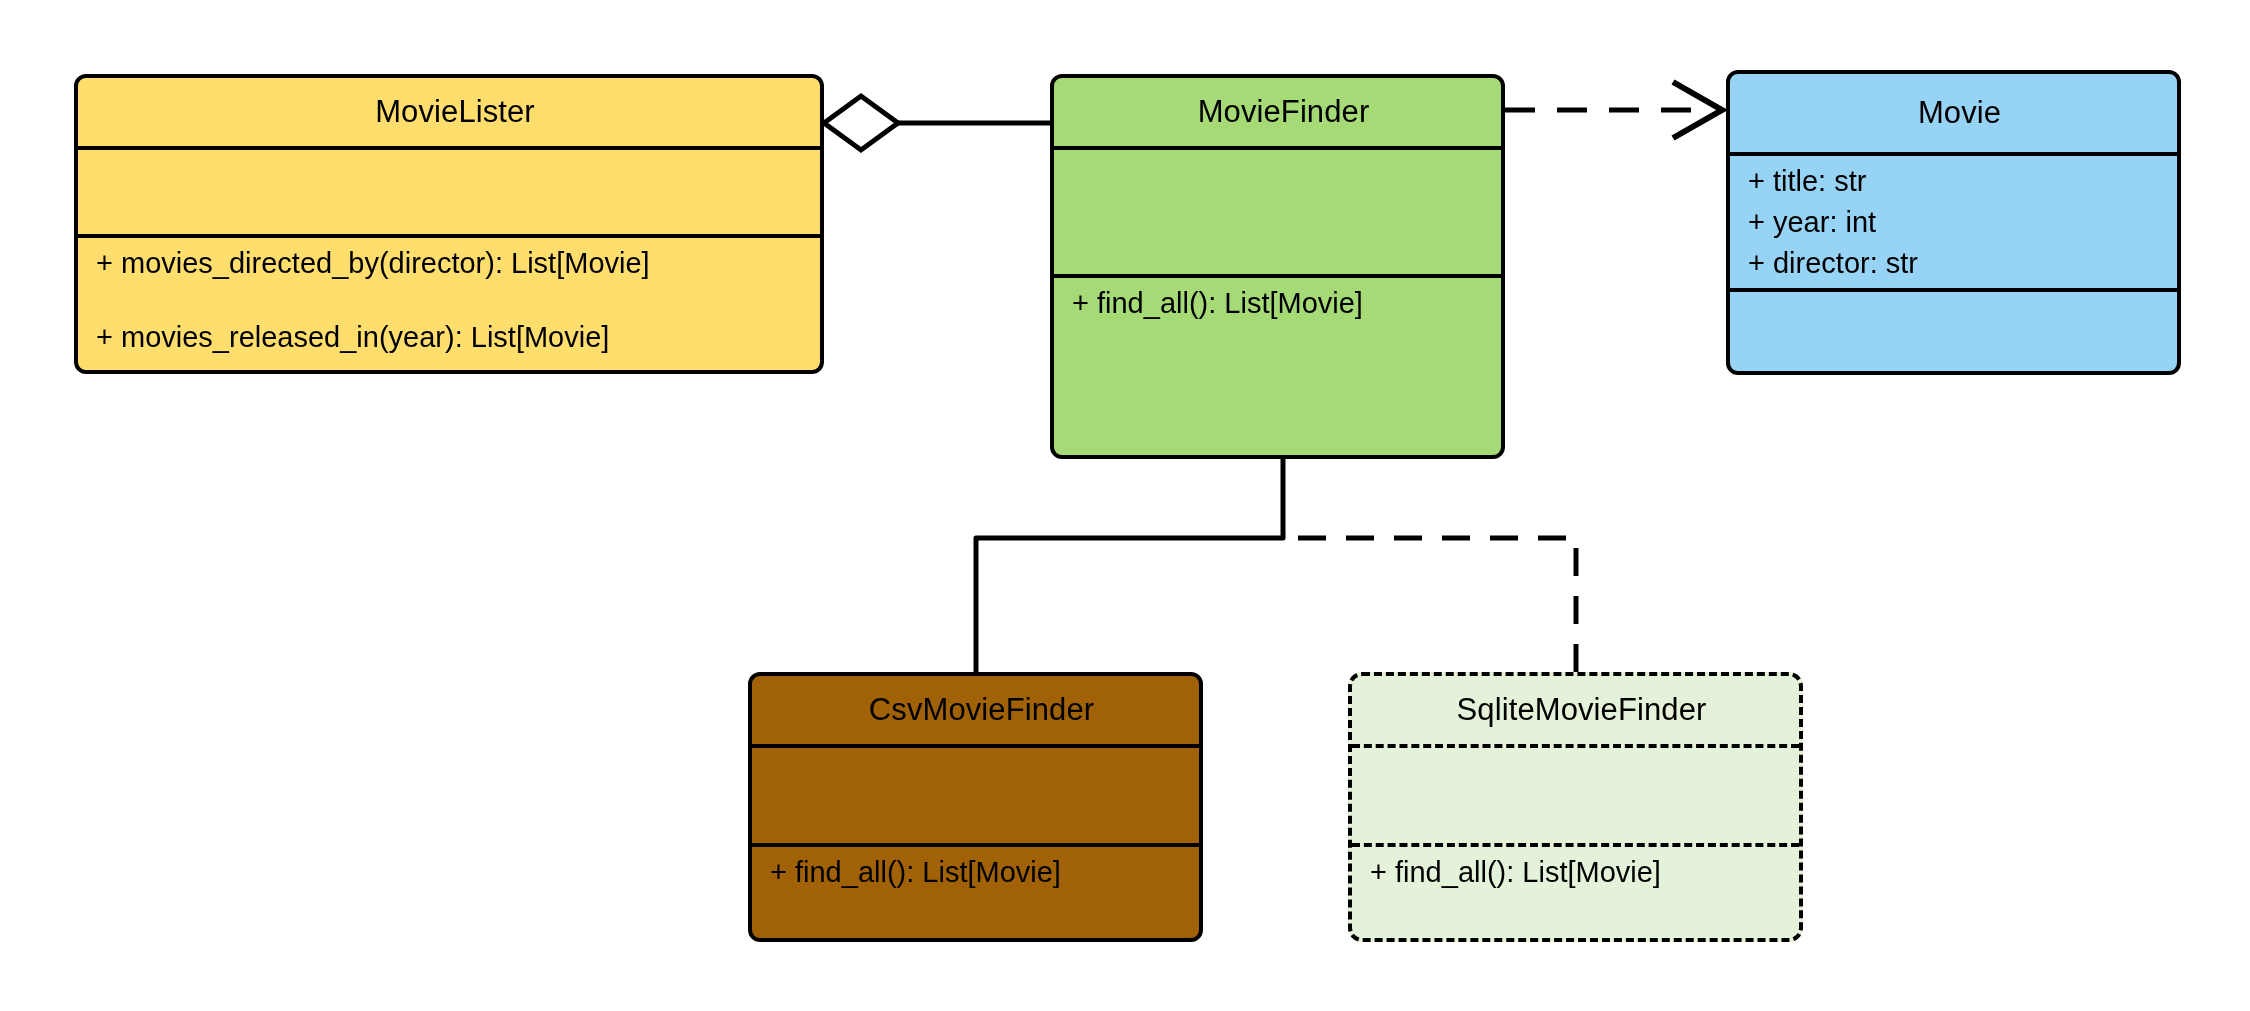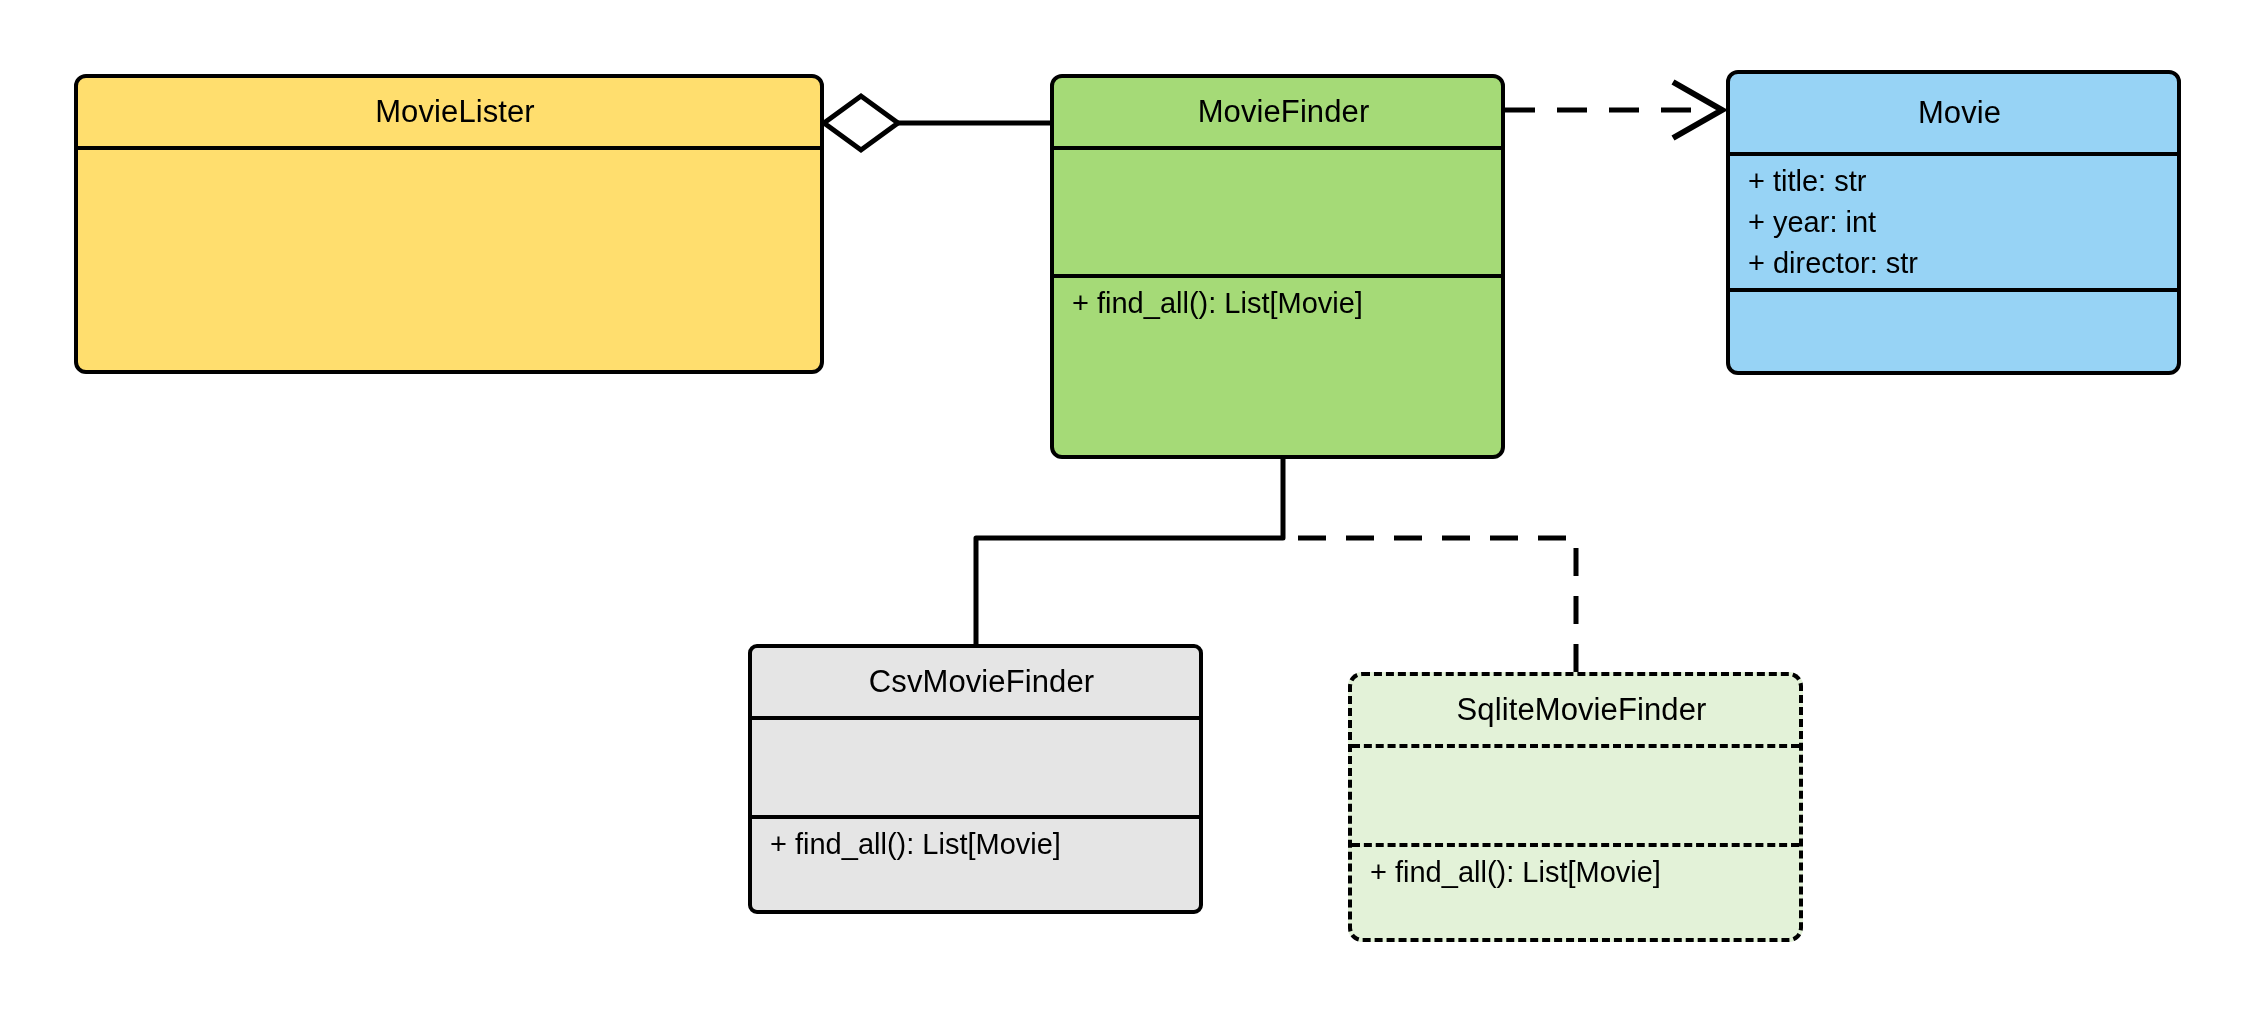--- a/index.html
+++ b/index.html
@@ -83,21 +83,21 @@
   #box-moviefinder      { left: 1050px; top: 74px;  width: 455px; height: 385px; background: #a5da77; }
   #box-moviefinder .name-comp { height: 68px; }
   #box-moviefinder .attrs-comp{ height: 128px; }
   #box-moviefinder .ops-comp  { height: 101px; }
 
   #box-movie            { left: 1726px; top: 70px;  width: 455px; height: 305px; background: #97d3f5; }
   #box-movie .name-comp { height: 78px; }
   #box-movie .attrs-comp{ height: 136px; }
   #box-movie .ops-comp  { height: 83px; }
 
-  #box-csvmoviefinder   { left: 748px;  top: 644px; width: 455px; height: 270px; background: #e5e5e5; border-radius: 9px; }
+  #box-csvmoviefinder   { left: 748px;  top: 672px; width: 455px; height: 270px; background: #a16207; }
   #box-csvmoviefinder .name-comp { height: 68px; }
   #box-csvmoviefinder .attrs-comp{ height: 99px; }
   #box-csvmoviefinder .ops-comp  { height: 95px; }
 
   #box-sqlitemoviefinder{ left: 1348px; top: 672px; width: 455px; height: 270px; background: #e3f2d8; }
   #box-sqlitemoviefinder .name-comp { height: 68px; }
   #box-sqlitemoviefinder .attrs-comp{ height: 99px; }
   #box-sqlitemoviefinder .ops-comp  { height: 95px; }
 </style>
 </head>
@@ -126,20 +126,24 @@
     </g>
 
     <polygon points="1283,379 1320,414 1246,414" fill="#ffffff" stroke="#000000" stroke-width="6" stroke-linejoin="miter"></polygon>
   </svg>
 
   <div class="uml-class" id="box-movielister">
     <div class="compartment name-comp">
       <span class="cls-title">MovieLister</span>
     </div>
     <div class="compartment body-comp attrs-comp"></div>
+    <div class="compartment body-comp ops-comp">
+      <div class="member">+ movies_directed_by(director): List[Movie]</div>
+      <div class="member">+ movies_released_in(year): List[Movie]</div>
+    </div>
   </div>
 
   <div class="uml-class" id="box-moviefinder">
     <div class="compartment name-comp">
       <span class="cls-title">MovieFinder</span>
     </div>
     <div class="compartment body-comp attrs-comp"></div>
     <div class="compartment body-comp ops-comp">
       <div class="member">+ find_all(): List[Movie]</div>
     </div>

